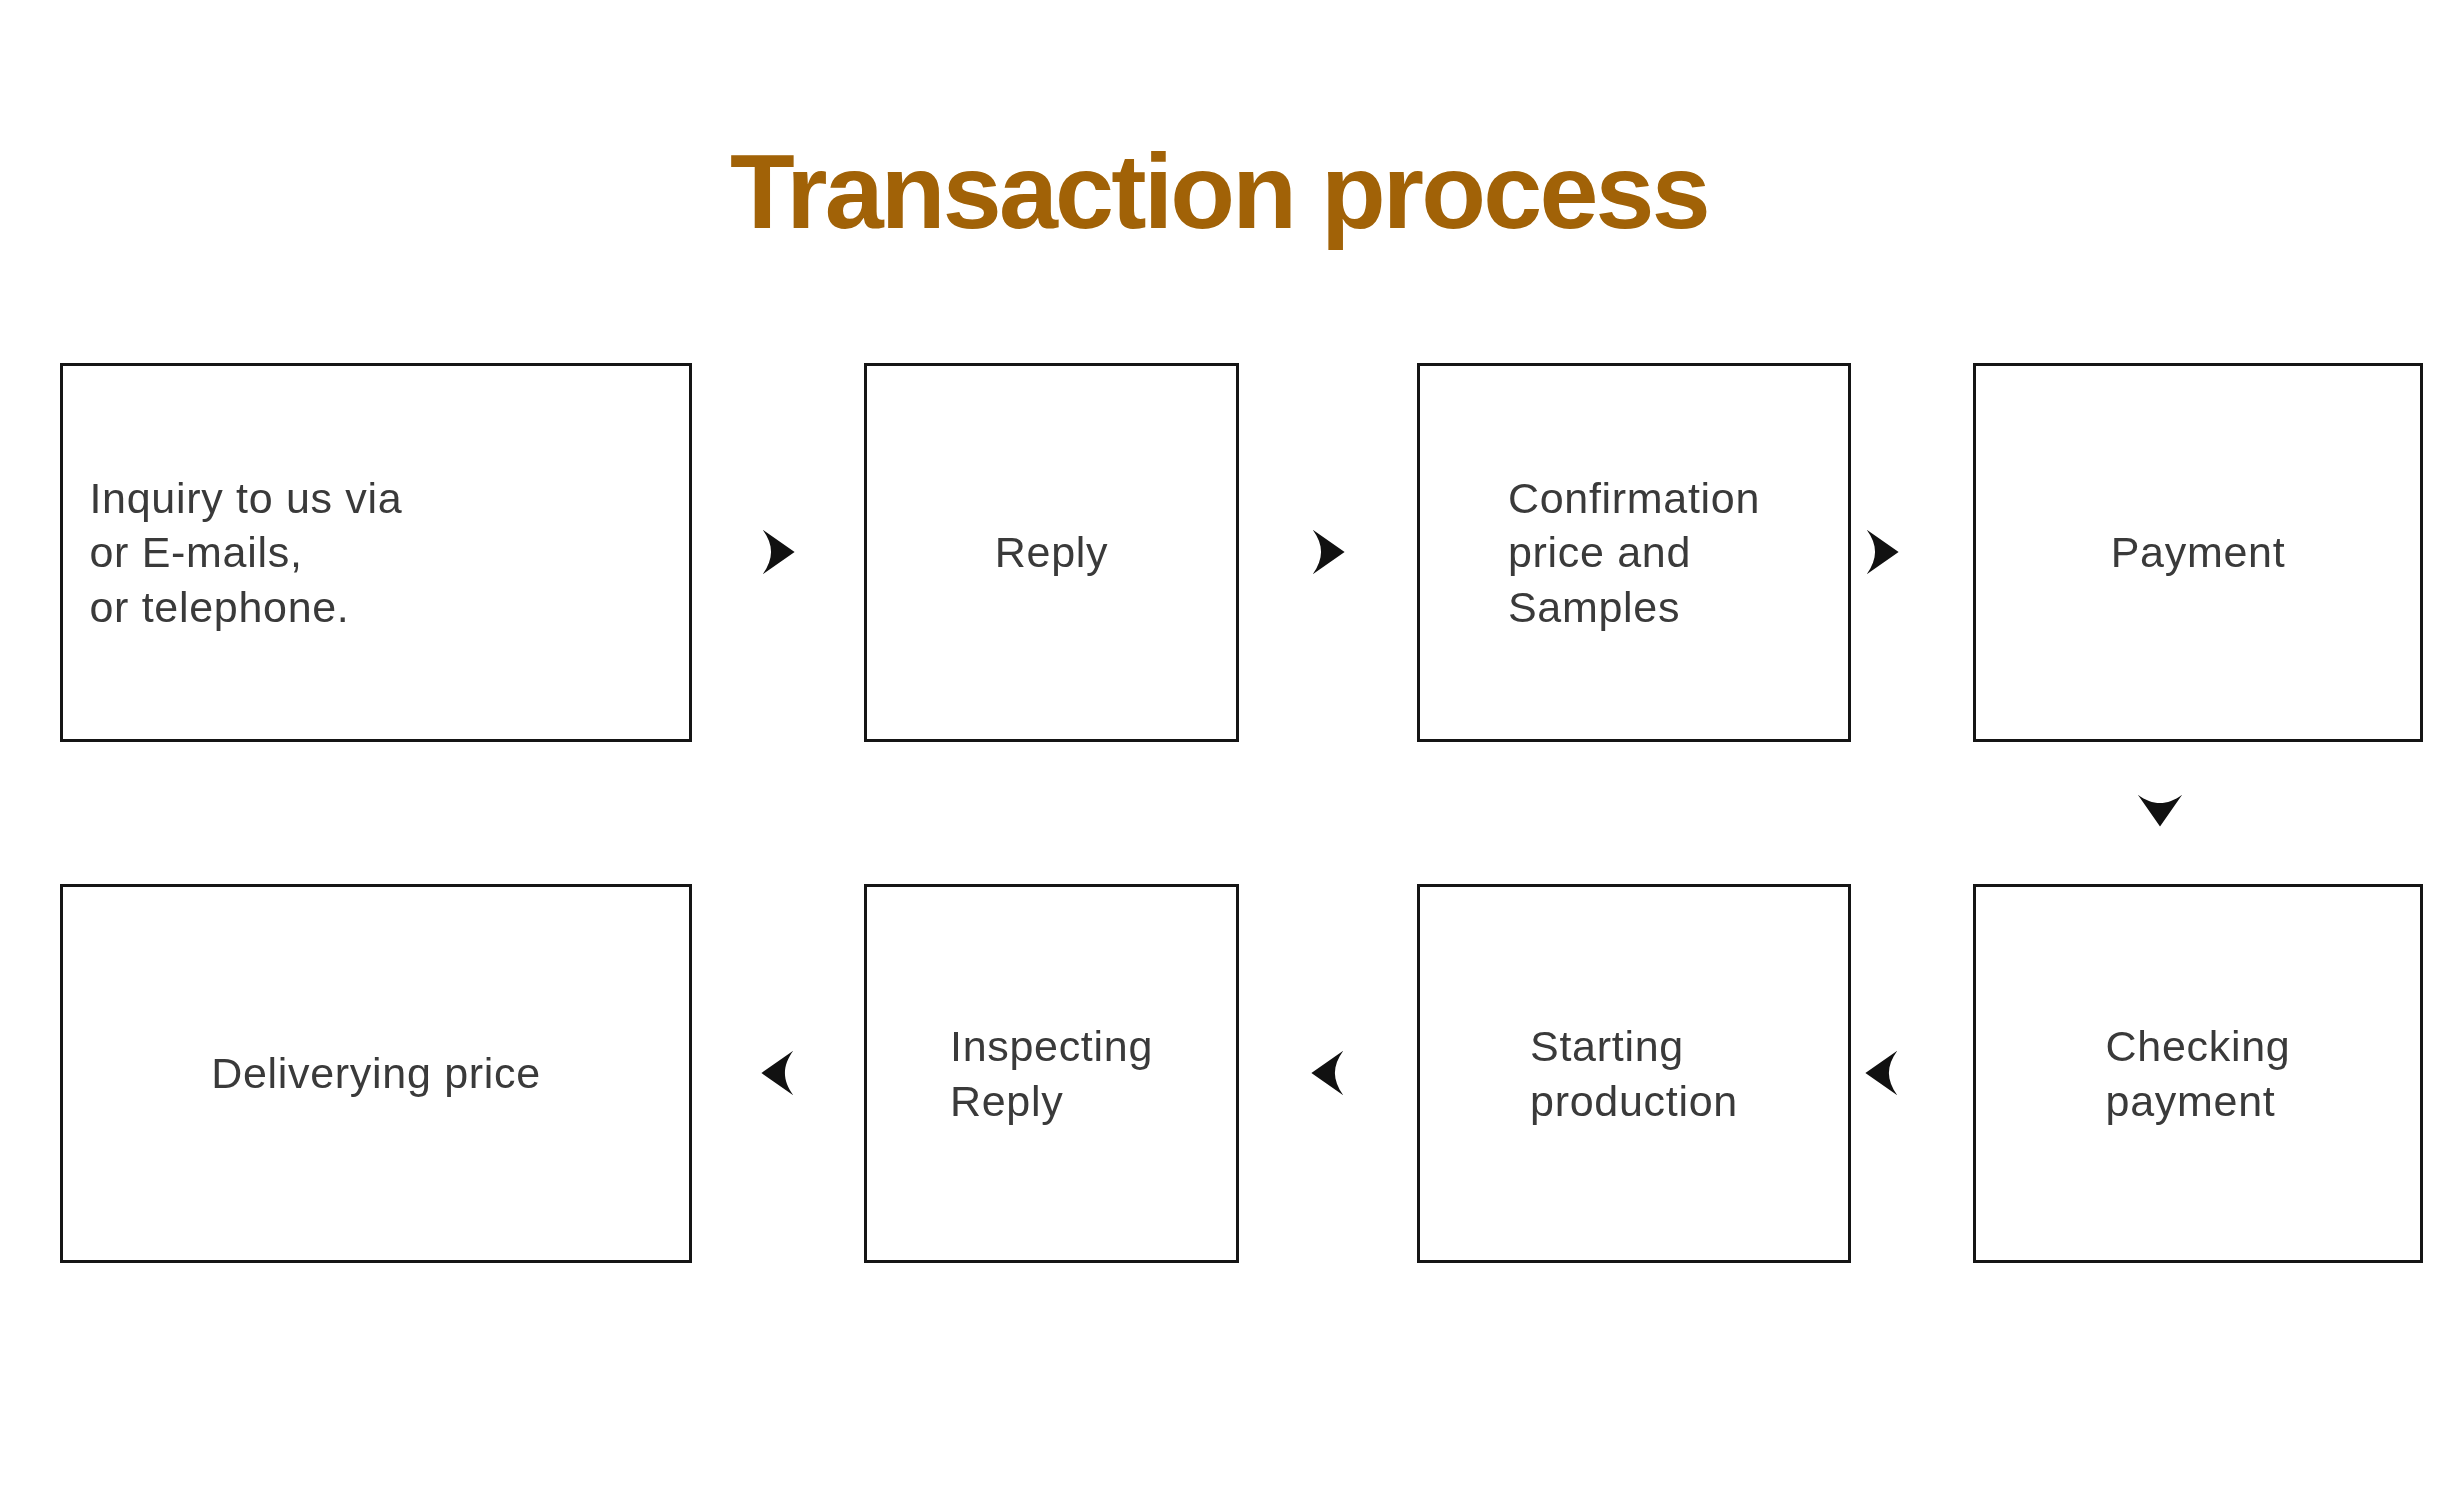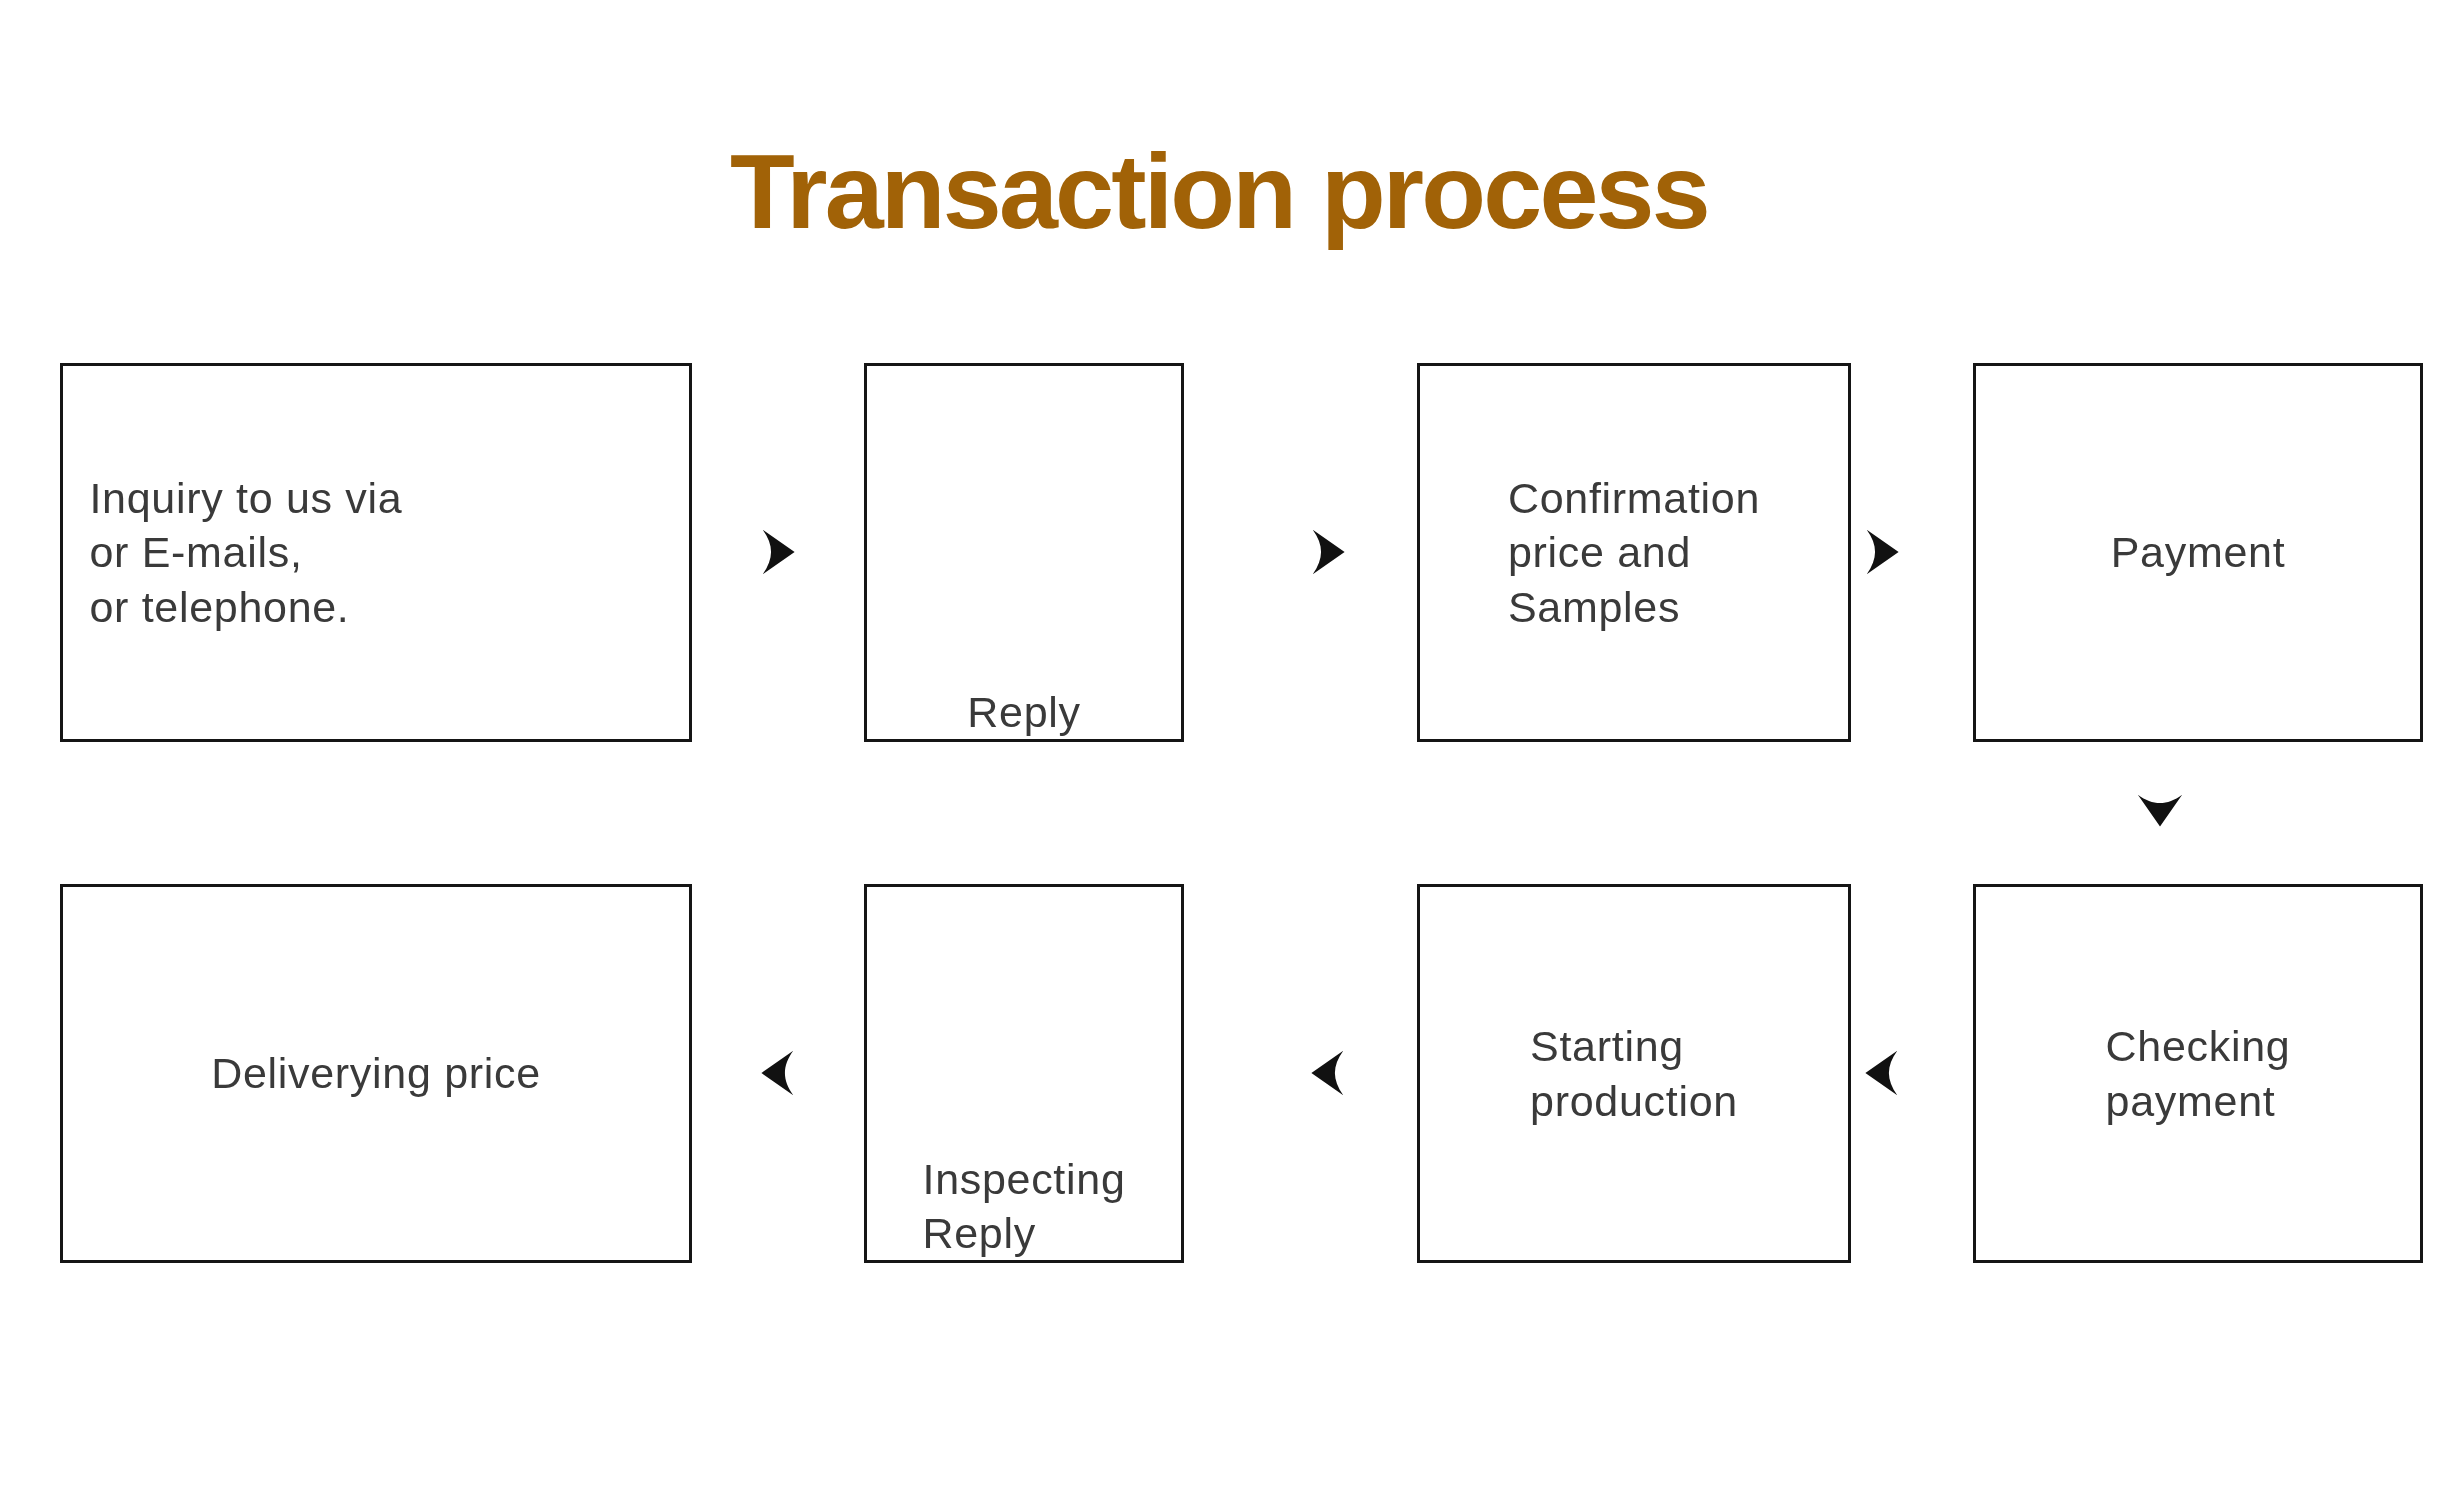--- a/index.html
+++ b/index.html
@@ -42,21 +42,21 @@
     letter-spacing: 0.7px;
   }
   .lines .line { display: block; }
   .align-left   { text-align: left; }
   .align-center { text-align: center; }
 
   
   .row-top    { top: 363px;  height: 379px; }
   .row-bottom { top: 884px; height: 379px; }
   .c1 { left: 60px;   width: 632px; }
-  .c2 { left: 864px; width: 320px; align-items: flex-end; }
+  .c2 { left: 864px; width: 375px; }
   .c3 { left: 1417px; width: 434px; }
   .c4 { left: 1973px; width: 450px; }
 
   .box.inquiry {
     justify-content: flex-start;
     padding-left: 26.4px;
     padding-right: 11px;
   }
 
   .arrow {

